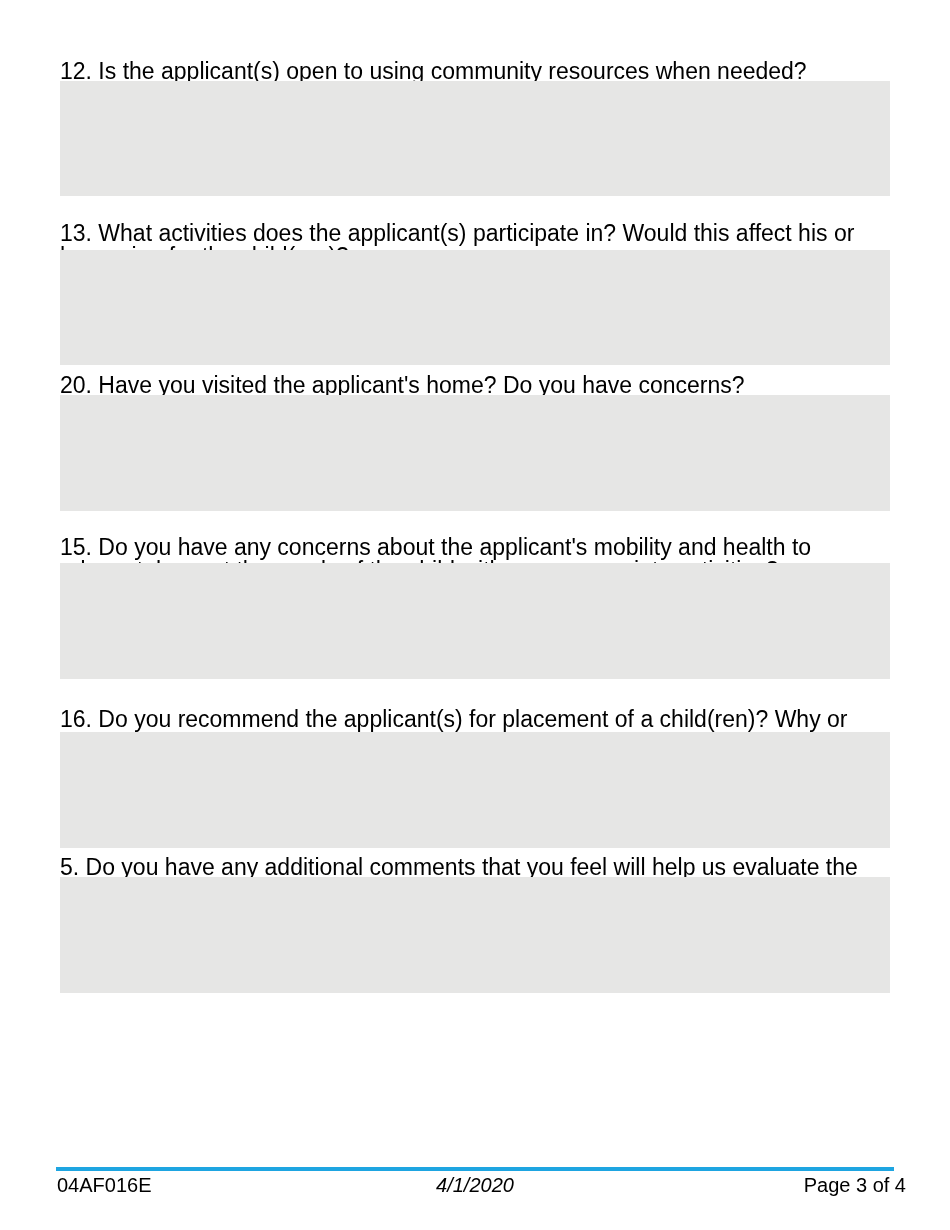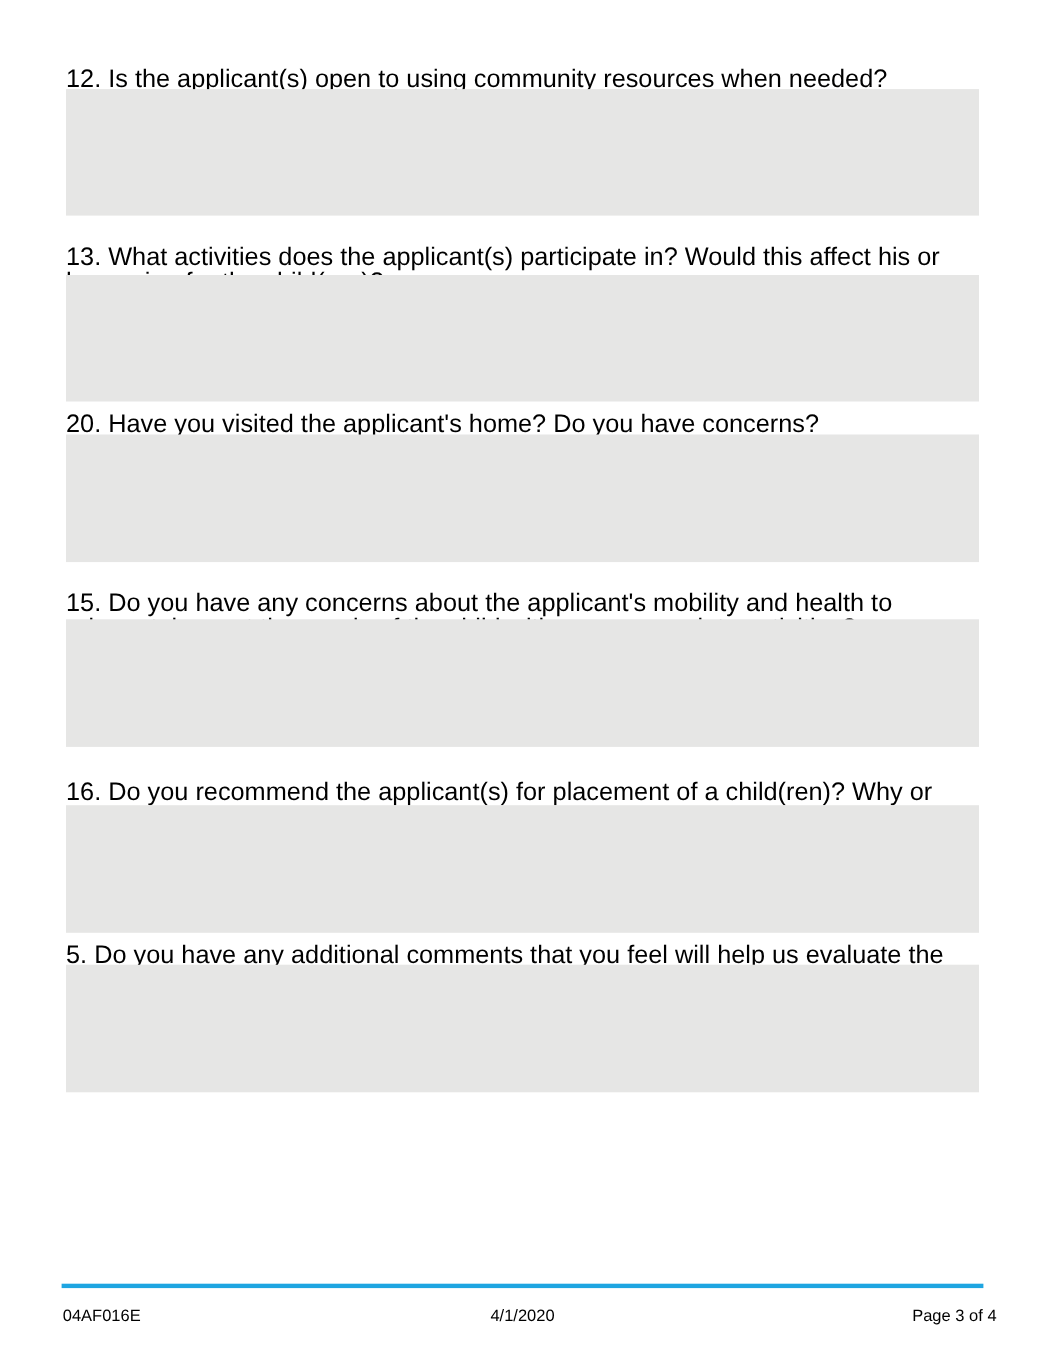--- a/index.html
+++ b/index.html
@@ -1,21 +1,21 @@
 <!DOCTYPE html>
 <html><head>
   <meta charset="utf-8">
   <style>
     html, body { margin: 0; padding: 0; background: #ffffff; }
     body { width: 950px; height: 1230px; position: relative; overflow: hidden;
            font-family: "Liberation Sans", sans-serif; color: #000; }
     .q { position: absolute; left: 60px; width: 830px; font-size: 23px; line-height: 22.5px; }
     .box { position: absolute; left: 60px; width: 830px; background: #e6e6e5; }
     .rule { position: absolute; left: 56px; width: 838px; top: 1167px; height: 4px; background: #1ea5e1; }
-    .ft { position: absolute; top: 1176px; font-size: 15px; line-height: 18px; margin-top: 12px; }
+    .ft { position: absolute; top: 1176px; font-size: 20px; line-height: 18px; }
   </style>
 </head>
 <body>
 
 <div>
 
   <div class="q" style="top:60px;">12. Is the applicant(s) open to using community resources when needed?</div>
   <div class="box" style="top:81px;height:115px;"></div>
 
   <div class="q" style="top:206px;margin-top:16px;">13. What activities does the applicant(s) participate in? Would this affect his or her caring for the child(ren)?</div>
@@ -28,16 +28,16 @@
   <div class="box" style="top:563px;height:116px;"></div>
 
   <div class="q" style="top:708px;">16. Do you recommend the applicant(s) for placement of a child(ren)? Why or why not? Use the back of this form if additional space is needed.</div>
   <div class="box" style="top:732px;height:116px;"></div>
 
   <div class="q" style="top:856px;">5. Do you have any additional comments that you feel will help us evaluate the applicant(s)?</div>
   <div class="box" style="top:877px;height:116px;"></div>
 
   <div class="rule"></div>
   <div class="ft" style="left:57px;">04AF016E</div>
-  <div class="ft" style="left:0;width:950px;text-align:center;">4/1/2020</div>
+  <div class="ft" style="left:0;width:950px;text-align:center;font-style:italic;">4/1/2020</div>
   <div class="ft" style="right:44px;text-align:right;">Page 3 of 4</div>
 
 </div>
 
 </body></html>

